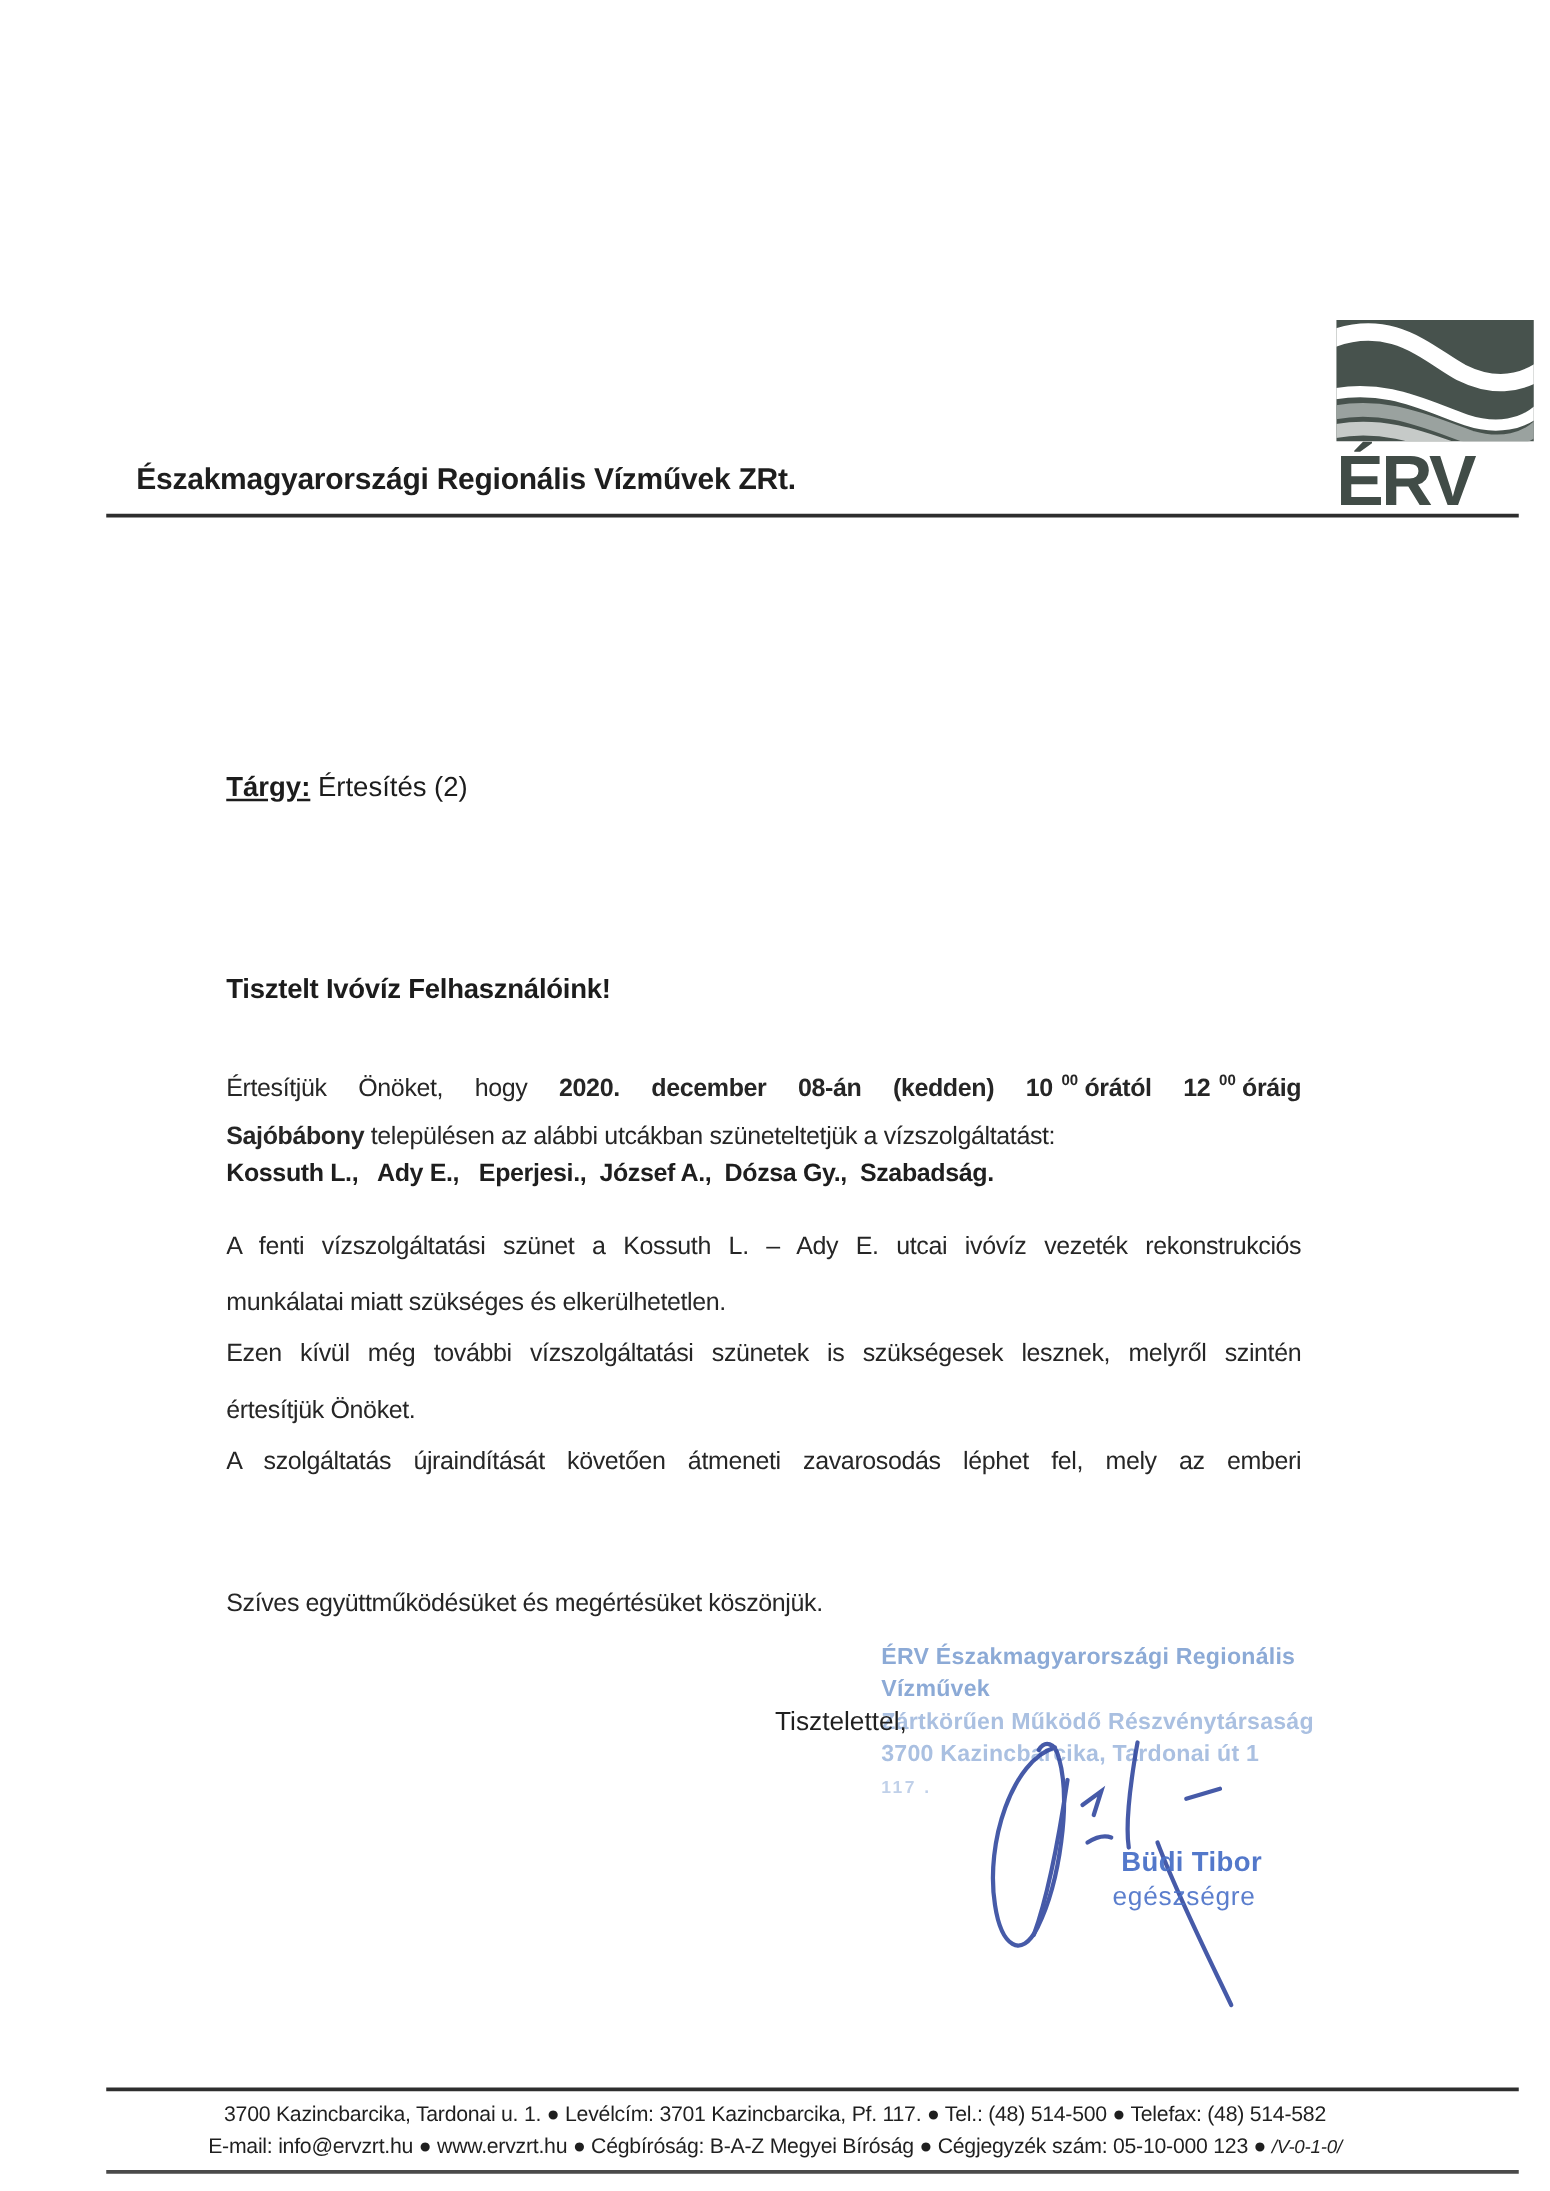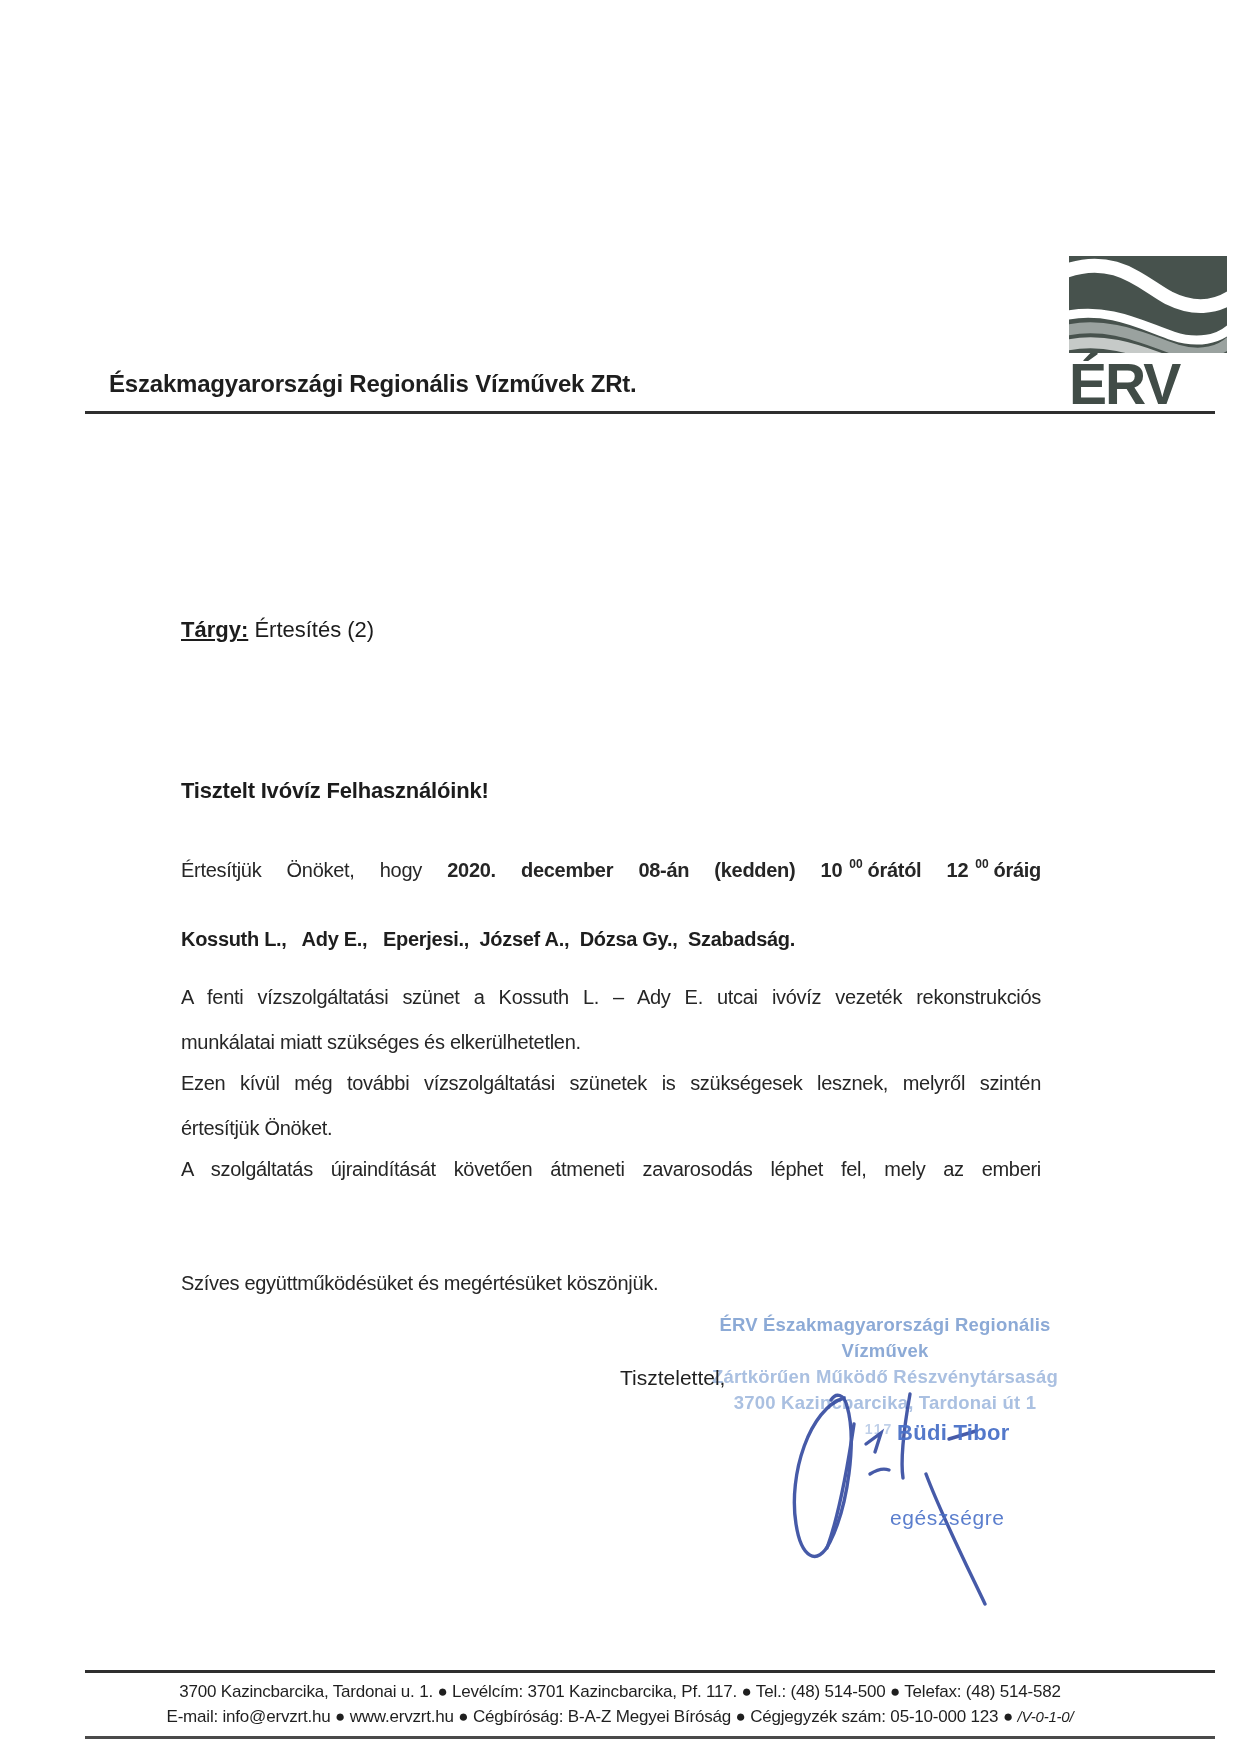--- a/index.html
+++ b/index.html
@@ -45,30 +45,30 @@
     margin: 0 5px 0 7px; letter-spacing: 0;
   }
   .streets { font-weight: bold; white-space: pre-wrap; color: #1e1e1e; }
 
   .closing { left: 181px; top: 1272px; font-size: 20px; letter-spacing: -0.3px; color: #262626; }
   .valediction { left: 620px; top: 1366px; font-size: 21px; color: #1f1f1f; text-align: right; }
 
   
   .stamp {
     left: 705px; top: 1312px; width: 360px;
-    text-align: center; color: #83a3d3;
+    color: #83a3d3;
     font-size: 18.5px; font-weight: bold; line-height: 26px;
     letter-spacing: 0.2px; filter: blur(0.3px); opacity: 0.92;
   }
   .stamp .faded { opacity: 0.75; }
   .stamp .tiny { font-size: 14px; opacity: 0.55; letter-spacing: 2px; }
 
   .sig-svg { left: 748px; top: 1382px; }
   .sig-name {
-    left: 897px; top: 1420px;
+    left: 897px; top: 1477px;
     font-size: 22px; font-weight: bold; color: #4a71c8;
     filter: blur(0.3px); opacity: 0.95; letter-spacing: 0.3px; text-align: center;
   }
   .sig-title {
     left: 890px; top: 1506px;
     font-size: 21px; color: #4a71c8;
     filter: blur(0.3px); opacity: 0.9; letter-spacing: 0.6px;
   }
 
   
@@ -107,20 +107,23 @@
 <div class="abs subject">
   <span class="lbl">Tárgy:</span>
   <span>Értesítés (2)</span>
 </div>
 
 <div class="abs salutation">Tisztelt Ivóvíz Felhasználóink!</div>
 
 <div class="abs bodytext" style="top:842px;">
   <div class="line jline">
     <span>Értesítjük Önöket, hogy </span><span class="b">2020. december 08-án (kedden) 10</span><sup class="oo">00</sup><span class="b">órától 12</span><sup class="oo">00</sup><span class="b">óráig</span>
+  </div>
+  <div class="line">
+    <span class="b">Sajóbábony</span><span> településen az alábbi utcákban szüneteltetjük a vízszolgáltatást:</span>
   </div>
 </div>
 
 <div class="abs bodytext streets" style="top:928px;">Kossuth L.,   Ady E.,   Eperjesi.,  József A.,  Dózsa Gy.,  Szabadság.</div>
 
 <div class="abs bodytext" style="top:975px;">
   <div class="line jline">A fenti vízszolgáltatási szünet a Kossuth L. – Ady E. utcai ivóvíz vezeték rekonstrukciós</div>
   <div class="line">munkálatai miatt szükséges és elkerülhetetlen.</div>
 </div>
 

